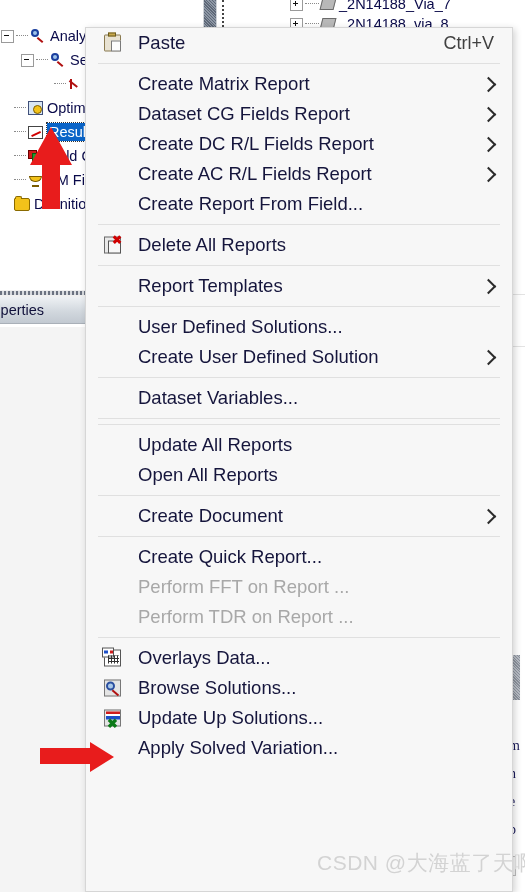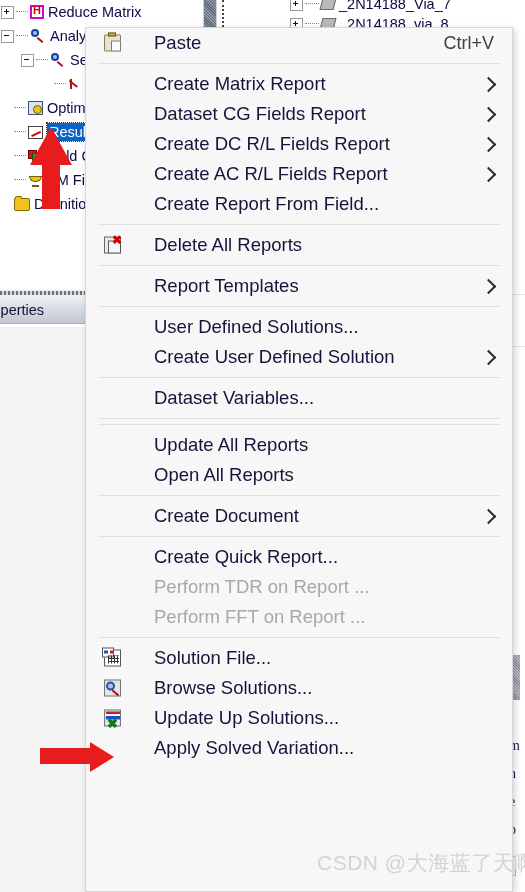--- a/index.html
+++ b/index.html
@@ -386,21 +386,21 @@
   }
   .menu-item.disabled { color: #a8a8a8; }
   .mi-icon {
     position: absolute;
     left: 18px;
     top: 50%;
     transform: translateY(-50%);
     width: 17px; height: 17px;
   }
   .mi-label {
-    margin-left: 68px;
+    margin-left: 52px;
   }
   .mi-accel {
     position: absolute;
     right: 18px;
     font-size: 18px;
     color: #404040;
   }
   .mi-arrow {
     position: absolute;
     right: 18px;
@@ -552,27 +552,20 @@
     font-family: "Liberation Sans", sans-serif;
     letter-spacing: 0.5px;
   }
 </style>
 </head>
 <body>
 
 <div id="app-background">
 
   <div id="project-tree">
-      <div class="tree-row" style="top: 0px;">
-        <span class="tree-indent" style="width: 1px;"></span>
-        <span class="expander plus"></span>
-        <span class="dotline" style="width: 12px;"></span>
-        <span class="tree-icon ic-matrix"></span>
-        <span class="tree-label">Reduce Matrix</span>
-      </div>
       <div class="tree-row" style="top: 24px;">
         <span class="tree-indent" style="width: 1px;"></span>
         <span class="expander"></span>
         <span class="dotline" style="width: 12px;"></span>
         <span class="tree-icon ic-magnify"></span>
         <span class="tree-label">Analysis</span>
       </div>
       <div class="tree-row" style="top: 48px;">
         <span class="tree-indent" style="width: 21px;"></span>
         <span class="expander"></span>
@@ -723,29 +716,29 @@
     <div class="menu-sep"></div>
     <div class="menu-item">
       <span class="mi-label">Create Document</span>
       <span class="mi-arrow"></span>
     </div>
     <div class="menu-sep"></div>
     <div class="menu-item">
       <span class="mi-label">Create Quick Report...</span>
     </div>
     <div class="menu-item disabled">
+      <span class="mi-label">Perform FFT on Report ...</span>
+    </div>
+    <div class="menu-item disabled">
       <span class="mi-label">Perform TDR on Report ...</span>
     </div>
-    <div class="menu-item disabled">
-      <span class="mi-label">Perform FFT on Report ...</span>
-    </div>
     <div class="menu-sep"></div>
     <div class="menu-item">
       <span class="mi-icon mic-soldata"></span>
-      <span class="mi-label">Solution File...</span>
+      <span class="mi-label">Overlays Data...</span>
     </div>
     <div class="menu-item">
       <span class="mi-icon mic-browse"></span>
       <span class="mi-label">Browse Solutions...</span>
     </div>
     <div class="menu-item">
       <span class="mi-icon mic-clean"></span>
       <span class="mi-label">Update Up Solutions...</span>
     </div>
     <div class="menu-item">

